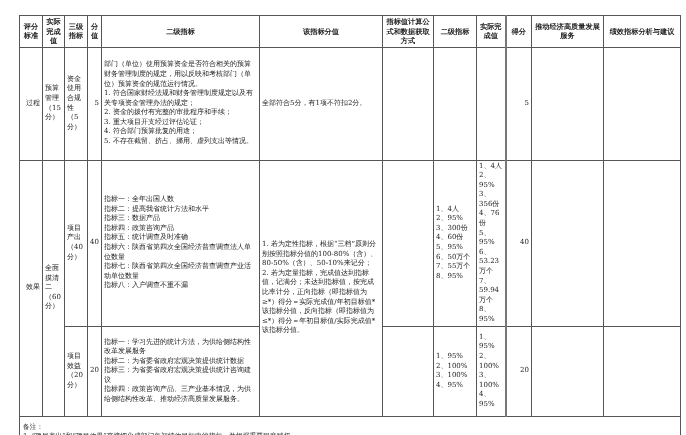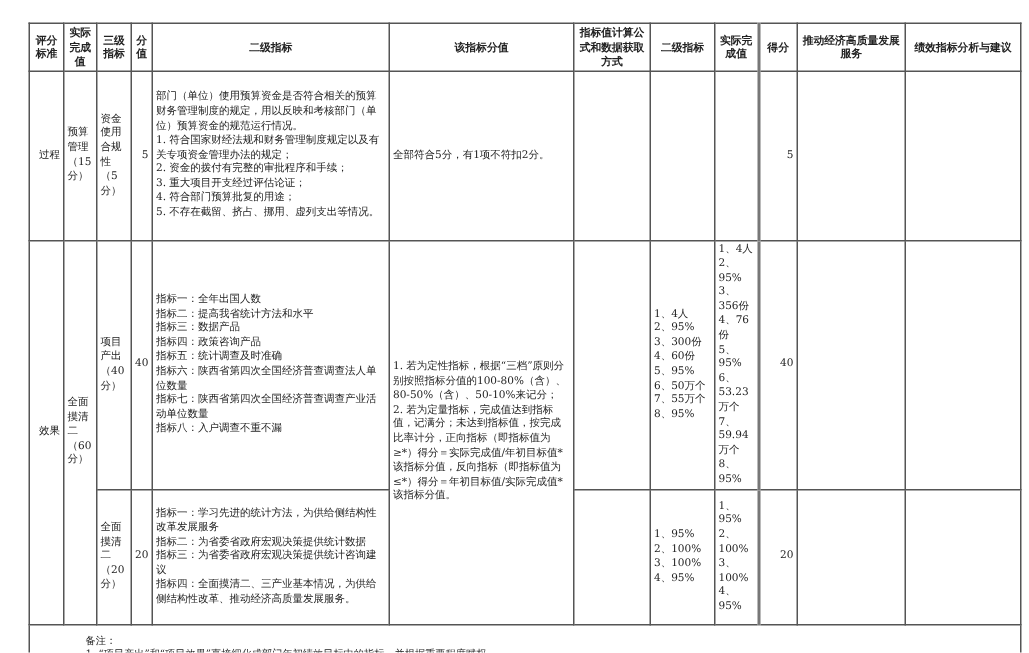--- a/index.html
+++ b/index.html
@@ -6,21 +6,21 @@
   body { width:686px; height:435px; position:relative; overflow:hidden;
          font-family:"DejaVu Serif","Liberation Serif",serif; color:#222; }
   table.perf { position:absolute; left:19px; top:15px; border-collapse:collapse;
                table-layout:fixed; width:661px; font-size:7px; line-height:9.6px; }
   table.perf td, table.perf th { border:1px solid #555; padding:1px 2px; vertical-align:middle; overflow:hidden; }
   table.perf th { font-weight:bold; text-align:center; font-size:7.2px; line-height:9.5px; height:28px; }
   .c { text-align:right; }
   .l { text-align:left; }
   .pre { white-space:pre-line; }
   .notes { height:56px; vertical-align:top !important; padding:6px 3px !important; font-size:6.8px; line-height:9.5px; }
-  .notes div { white-space:normal;margin-left:34px; }
+  .notes div { white-space:normal; }
   .thick-r { border-right:2px solid #777 !important; }
 </style>
 </head>
 <body>
 
 <table class="perf">
   <colgroup>
     <col style="width:23px">
       <col style="width:22px">
       <col style="width:23px">
@@ -100,26 +100,26 @@
 4、76份
 5、95%
 6、53.23万个
 7、59.94万个
 8、95%</td>
       <td class="c">40</td>
       <td></td>
       <td></td>
     </tr>
     <tr style="height:90px">
-      <td class="l">全面摸清二（20分）</td>
+      <td class="l">项目效益（20分）</td>
       <td class="c">20</td>
       <td class="l pre">指标一：学习先进的统计方法，为供给侧结构性改革发展服务
 指标二：为省委省政府宏观决策提供统计数据
 指标三：为省委省政府宏观决策提供统计咨询建议
-指标四：全面摸清二、三产业基本情况，为供给侧结构性改革、推动经济高质量发展服务。</td>
+指标四：政策咨询产品、三产业基本情况，为供给侧结构性改革、推动经济高质量发展服务。</td>
       <td></td>
       <td class="l pre">1、95%
 2、100%
 3、100%
 4、95%</td>
       <td class="l pre thick-r">1、95%
 2、100%
 3、100%
 4、95%</td>
       <td class="c">20</td>

